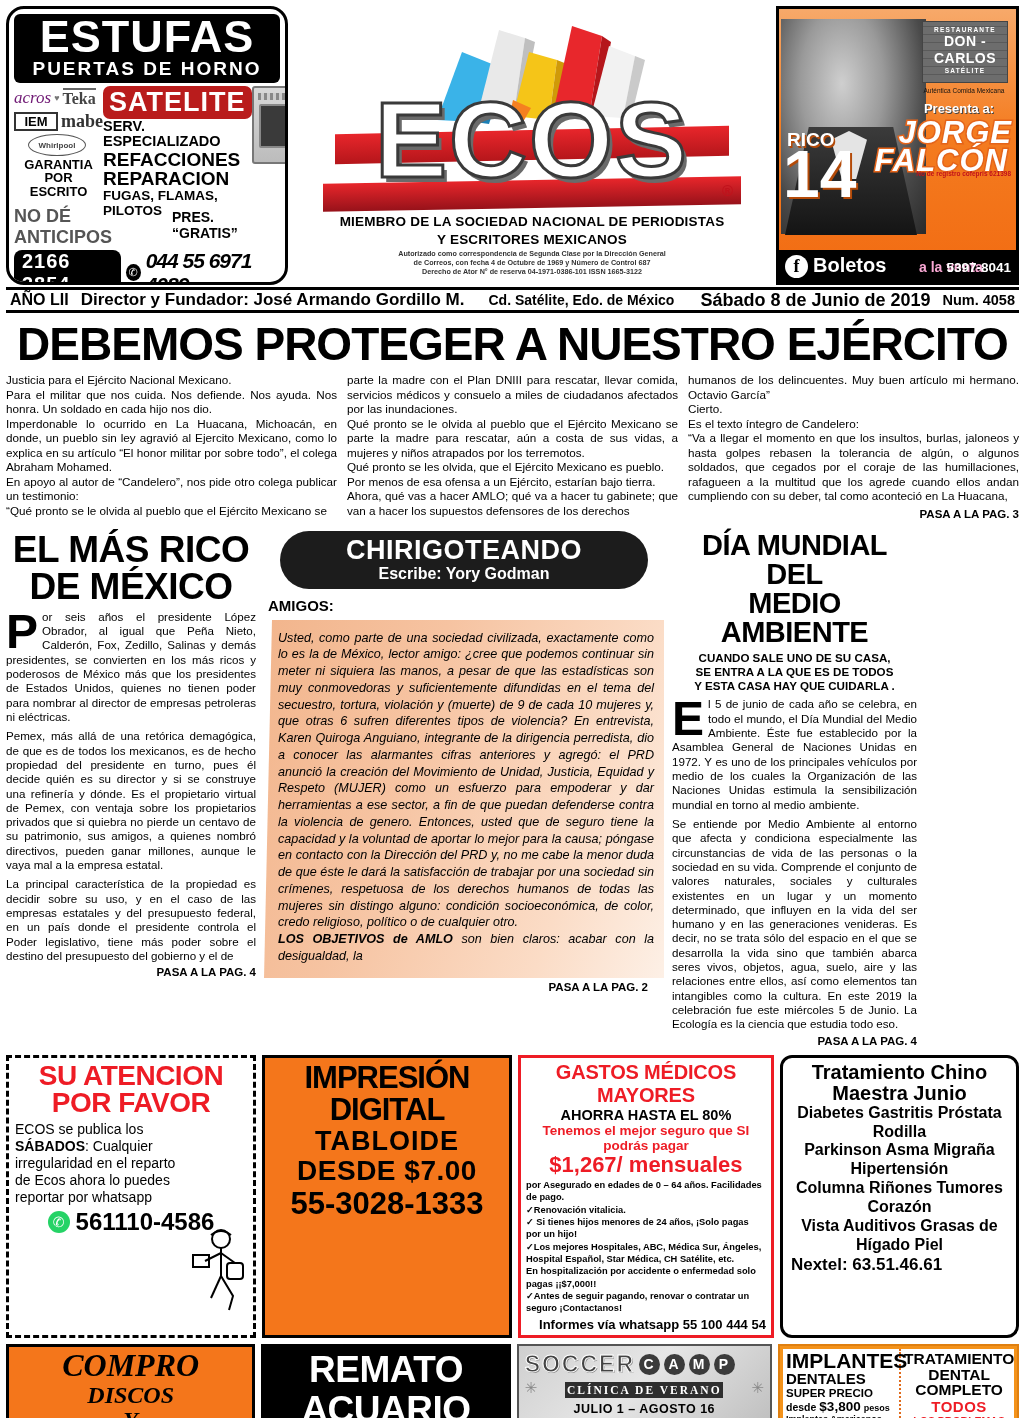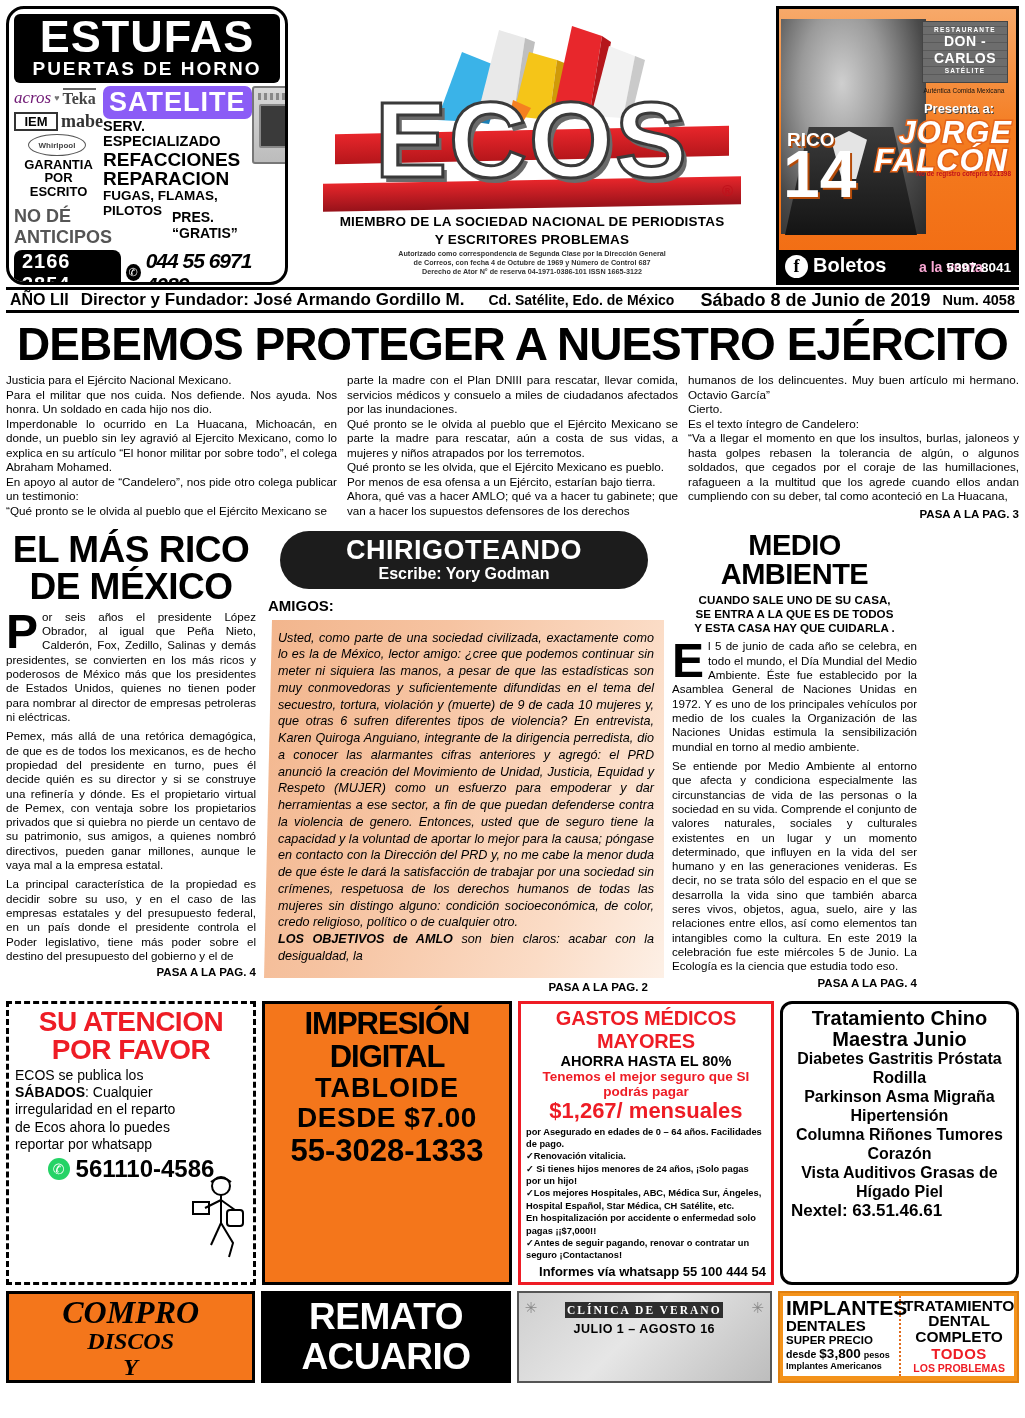--- a/index.html
+++ b/index.html
@@ -33,21 +33,21 @@
   .estufas-body { display: flex; flex: 1; margin-top: 3px; }
   .est-left { width: 92px; }
   .est-mid { flex: 1; }
   .est-right { width: 52px; }
   .brandrow { display:flex; align-items:center; gap:3px; }
   .brand-acros { font-size: 17px; font-weight: 400; font-style: italic; color: #701a75; font-family:"Liberation Serif",serif;}
   .brand-teka { font-size: 16px; font-weight: 700; color:#444; font-family:"Liberation Serif",serif; border-top:2px solid #666;}
   .brand-iem { border:2px solid #333; font-size: 13px; font-weight: 900; padding: 0 2px; display:inline-block; width:44px; text-align:center;}
   .brand-mabe { font-size: 18px; font-weight: 700; color:#333; font-family:"Liberation Serif",serif;}
   .brand-whirl { border:1.5px solid #555; border-radius:50%; font-size:8px; font-weight:700; text-align:center; width:58px; height:22px; line-height:22px; color:#444; margin-top:2px;}
-  .satelite-box { background:#8b5cf6; color:#fff; border-radius:7px; text-align:center; font-size:27px; font-weight:900; letter-spacing:1px; padding:1px 6px; }
+  .satelite-box { background:#b91c1c; color:#fff; border-radius:7px; text-align:center; font-size:27px; font-weight:900; letter-spacing:1px; padding:1px 6px; }
   .est-serv { font-size: 14.5px; font-weight: 800; line-height: 1.08; }
   .est-ref { font-size: 19px; font-weight: 900; line-height: 1.0; }
   .garantia { font-size: 13px; font-weight: 800; line-height: 1.05; text-align:center; }
   .est-fugas { font-size: 13.5px; font-weight: 800; }
   .noanticipos { font-size: 18px; font-weight: 900; color: #555; }
   .pres-gratis { font-size: 14px; font-weight: 800; }
   .phone-box { background:#000; color:#fff; border-radius:8px; font-size:20px; font-weight:900; padding: 0 8px; letter-spacing:1px;}
   .wa-circle { width:17px; height:17px; border-radius:50%; background:#000; color:#fff; font-size:11px; text-align:center; line-height:17px; display:inline-block;}
   .cellnum { font-size: 21px; font-weight: 900; font-style: italic; letter-spacing:-1px; }
   .stove-icon {
@@ -315,21 +315,21 @@
           <polygon points="274,104 292,34 318,44 306,106" fill="#f2f2f2"></polygon>
           <polygon points="318,44 328,48 314,106 306,106" fill="#cacaca"></polygon>
           <polygon points="196,88 214,96 206,110 192,106" fill="#f58020"></polygon>
         </svg>
         <div class="red-bar1"></div>
         <div class="red-bar2"></div>
         <div class="ecos-word">ECOS</div>
         <div class="reg">®</div>
       </div>
       <div class="ms-line1">MIEMBRO DE LA SOCIEDAD NACIONAL DE PERIODISTAS</div>
-      <div class="ms-line1">Y ESCRITORES PROBLEMAS</div>
+      <div class="ms-line1">Y ESCRITORES MEXICANOS</div>
       <div class="ms-small">Autorizado como correspondencia de Segunda Clase por la Dirección General</div>
       <div class="ms-small" style="margin-top:0;">de Correos, con fecha 4 de Octubre de 1969 y Número de Control 687</div>
       <div class="ms-small" style="margin-top:0;">Derecho de Ator N° de reserva 04-1971-0386-101 ISSN 1665-3122</div>
     </div>
 
     <div class="falcon-ad">
       <div class="falcon-photo"></div>
       <div class="falcon-suit"></div>
       <div class="falcon-head"></div>
       <div class="falcon-shirt"></div>
@@ -406,20 +406,21 @@
       <div class="amigos">AMIGOS:</div>
       <div class="chirig-box">
         <span>Usted, como parte de una sociedad civilizada, exactamente como lo es la de México, lector amigo: ¿cree que podemos continuar sin meter ni siquiera las manos, a  pesar de que las estadísticas son muy conmovedoras y suficientemente difundidas en el tema del secuestro, tortura, violación y (muerte) de 9 de cada 10 mujeres y, que otras 6 sufren diferentes tipos de violencia? En entrevista, Karen Quiroga Anguiano, integrante de la dirigencia perredista, dio a conocer las alarmantes cifras anteriores y agregó: el PRD anunció la creación del Movimiento de Unidad, Justicia, Equidad y Respeto (MUJER) como un esfuerzo para empoderar y dar herramientas a ese sector, a fin de que puedan defenderse contra la violencia de genero. Entonces, usted que de seguro tiene la capacidad y la voluntad de aportar lo mejor para la causa; póngase en contacto con la Dirección del PRD y, no me cabe la menor duda de que éste le dará la satisfacción de trabajar por una  sociedad sin crímenes, respetuosa de los derechos humanos de todas las mujeres sin distingo alguno: condición socioeconómica, de color, credo religioso, político o de cualquier otro.</span>
         <br>
         <b>LOS OBJETIVOS de AMLO</b><span> son bien claros: acabar con la desigualdad, la</span>
       </div>
       <div class="pasa" style="margin-right:16px;">PASA A LA PAG. 2</div>
     </div>
 
     <div class="mid-right">
+      <div class="col-headline right">DÍA MUNDIAL DEL</div>
       <div class="col-headline right">MEDIO AMBIENTE</div>
       <div class="mid-right-intro" style="white-space:pre-line;">CUANDO SALE UNO DE SU CASA,
 SE ENTRA A LA QUE ES DE TODOS
 Y ESTA CASA HAY QUE CUIDARLA .</div>
       <div class="col-body dropcap">El 5 de junio de cada año se celebra, en todo el mundo, el Día Mundial del Medio Ambiente. Éste fue establecido por la Asamblea General de Naciones Unidas en 1972. Y es uno de los principales vehículos por medio de los cuales la Organización de las Naciones Unidas estimula la sensibilización mundial en torno al medio ambiente.</div>
       <div class="col-body">Se entiende por Medio Ambiente al entorno que afecta y condiciona especialmente las circunstancias de vida de las personas o la sociedad en su vida. Comprende el conjunto de valores naturales, sociales y culturales existentes en un lugar y un momento determinado, que influyen en la vida del ser humano y en las generaciones venideras. Es decir, no se trata sólo del espacio en el que se desarrolla la vida sino que también abarca seres vivos, objetos, agua, suelo, aire y las relaciones entre ellos, así como elementos tan intangibles como la cultura. En este 2019 la celebración fue este miércoles 5 de Junio. La Ecología es la ciencia que estudia todo eso.</div>
       <div class="pasa">PASA A LA PAG. 4</div>
     </div>
   </div>
 
@@ -495,20 +496,27 @@
 
     </div>
 
     <div class="ad-remato">
       <div class="t1">REMATO</div>
       <div class="t1">ACUARIO</div>
 
     </div>
 
     <div class="ad-soccer">
+      <div class="soccer-title">
+        <span>SOCCER</span>
+        <span class="soccer-camp-letter">C</span>
+        <span class="soccer-camp-letter">A</span>
+        <span class="soccer-camp-letter">M</span>
+        <span class="soccer-camp-letter">P</span>
+      </div>
       <div style="display:flex;align-items:center;justify-content:center;gap:6px;">
         <span class="star">✳</span>
         <span class="clinica-bar" style="flex:1;">CLÍNICA DE VERANO</span>
         <span class="star">✳</span>
       </div>
       <div class="julio">JULIO 1 – AGOSTO 16</div>
 
     </div>
 
     <div class="ad-implantes">

